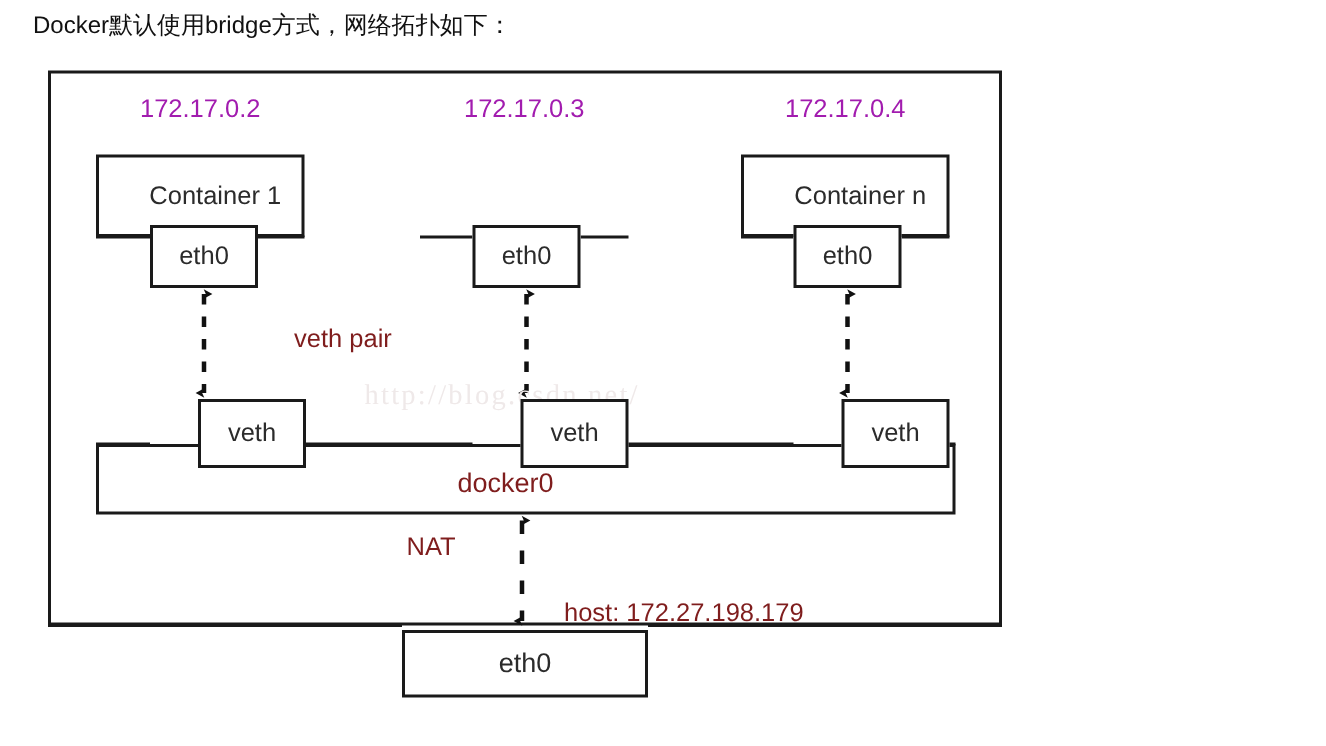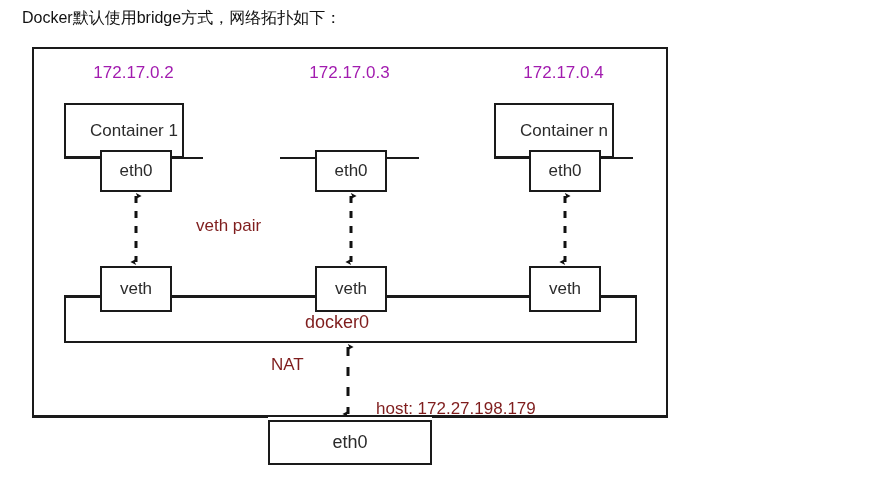--- a/index.html
+++ b/index.html
@@ -82,23 +82,23 @@
   }
 
   .plain-label {
     position: absolute;
     font-size: 17px;
     color: #7f1d1d;
     white-space: nowrap;
   }
 
   
-  .container-box { width: 120px; height: 55px; padding-left: 20px; }
+  .container-box { width: 139px; height: 55px; padding-left: 20px; }
   .eth-box       { width: 72px;  height: 42px; z-index: 3; }
-  .veth-box      { width: 72px;  height: 46px; z-index: 3; }
+  .veth-box      { width: 72px;  height: 46px; z-index: 3; margin-left: 32px; }
 
   
   #arrows {
     position: absolute;
     left: 0; top: 0;
     width: 884px; height: 497px;
     pointer-events: none;
   }
 
   
@@ -116,20 +116,21 @@
 </style>
 </head>
 <body>
 
 <div id="caption">Docker默认使用bridge方式，网络拓扑如下：</div>
 
 <div id="diagram">
 
   <div id="host-frame"></div>
 
+  <div id="watermark">http://blog.csdn.net/</div>
 
   <div class="ip-label" style="left:64px; top:63px; width:139px;">172.17.0.2</div>
   <div class="ip-label" style="left:280px; top:63px; width:139px;">172.17.0.3</div>
   <div class="ip-label" style="left:494px; top:63px; width:139px;">172.17.0.4</div>
 
   <div class="box container-box" style="left:64px; top:103px;">Container 1</div>
   <div class="box container-box" style="left:494px; top:103px;">Container n</div>
 
   <div class="box eth-box" style="left:100px; top:150px;">eth0</div>
   <div class="box eth-box" style="left:315px; top:150px;">eth0</div>

